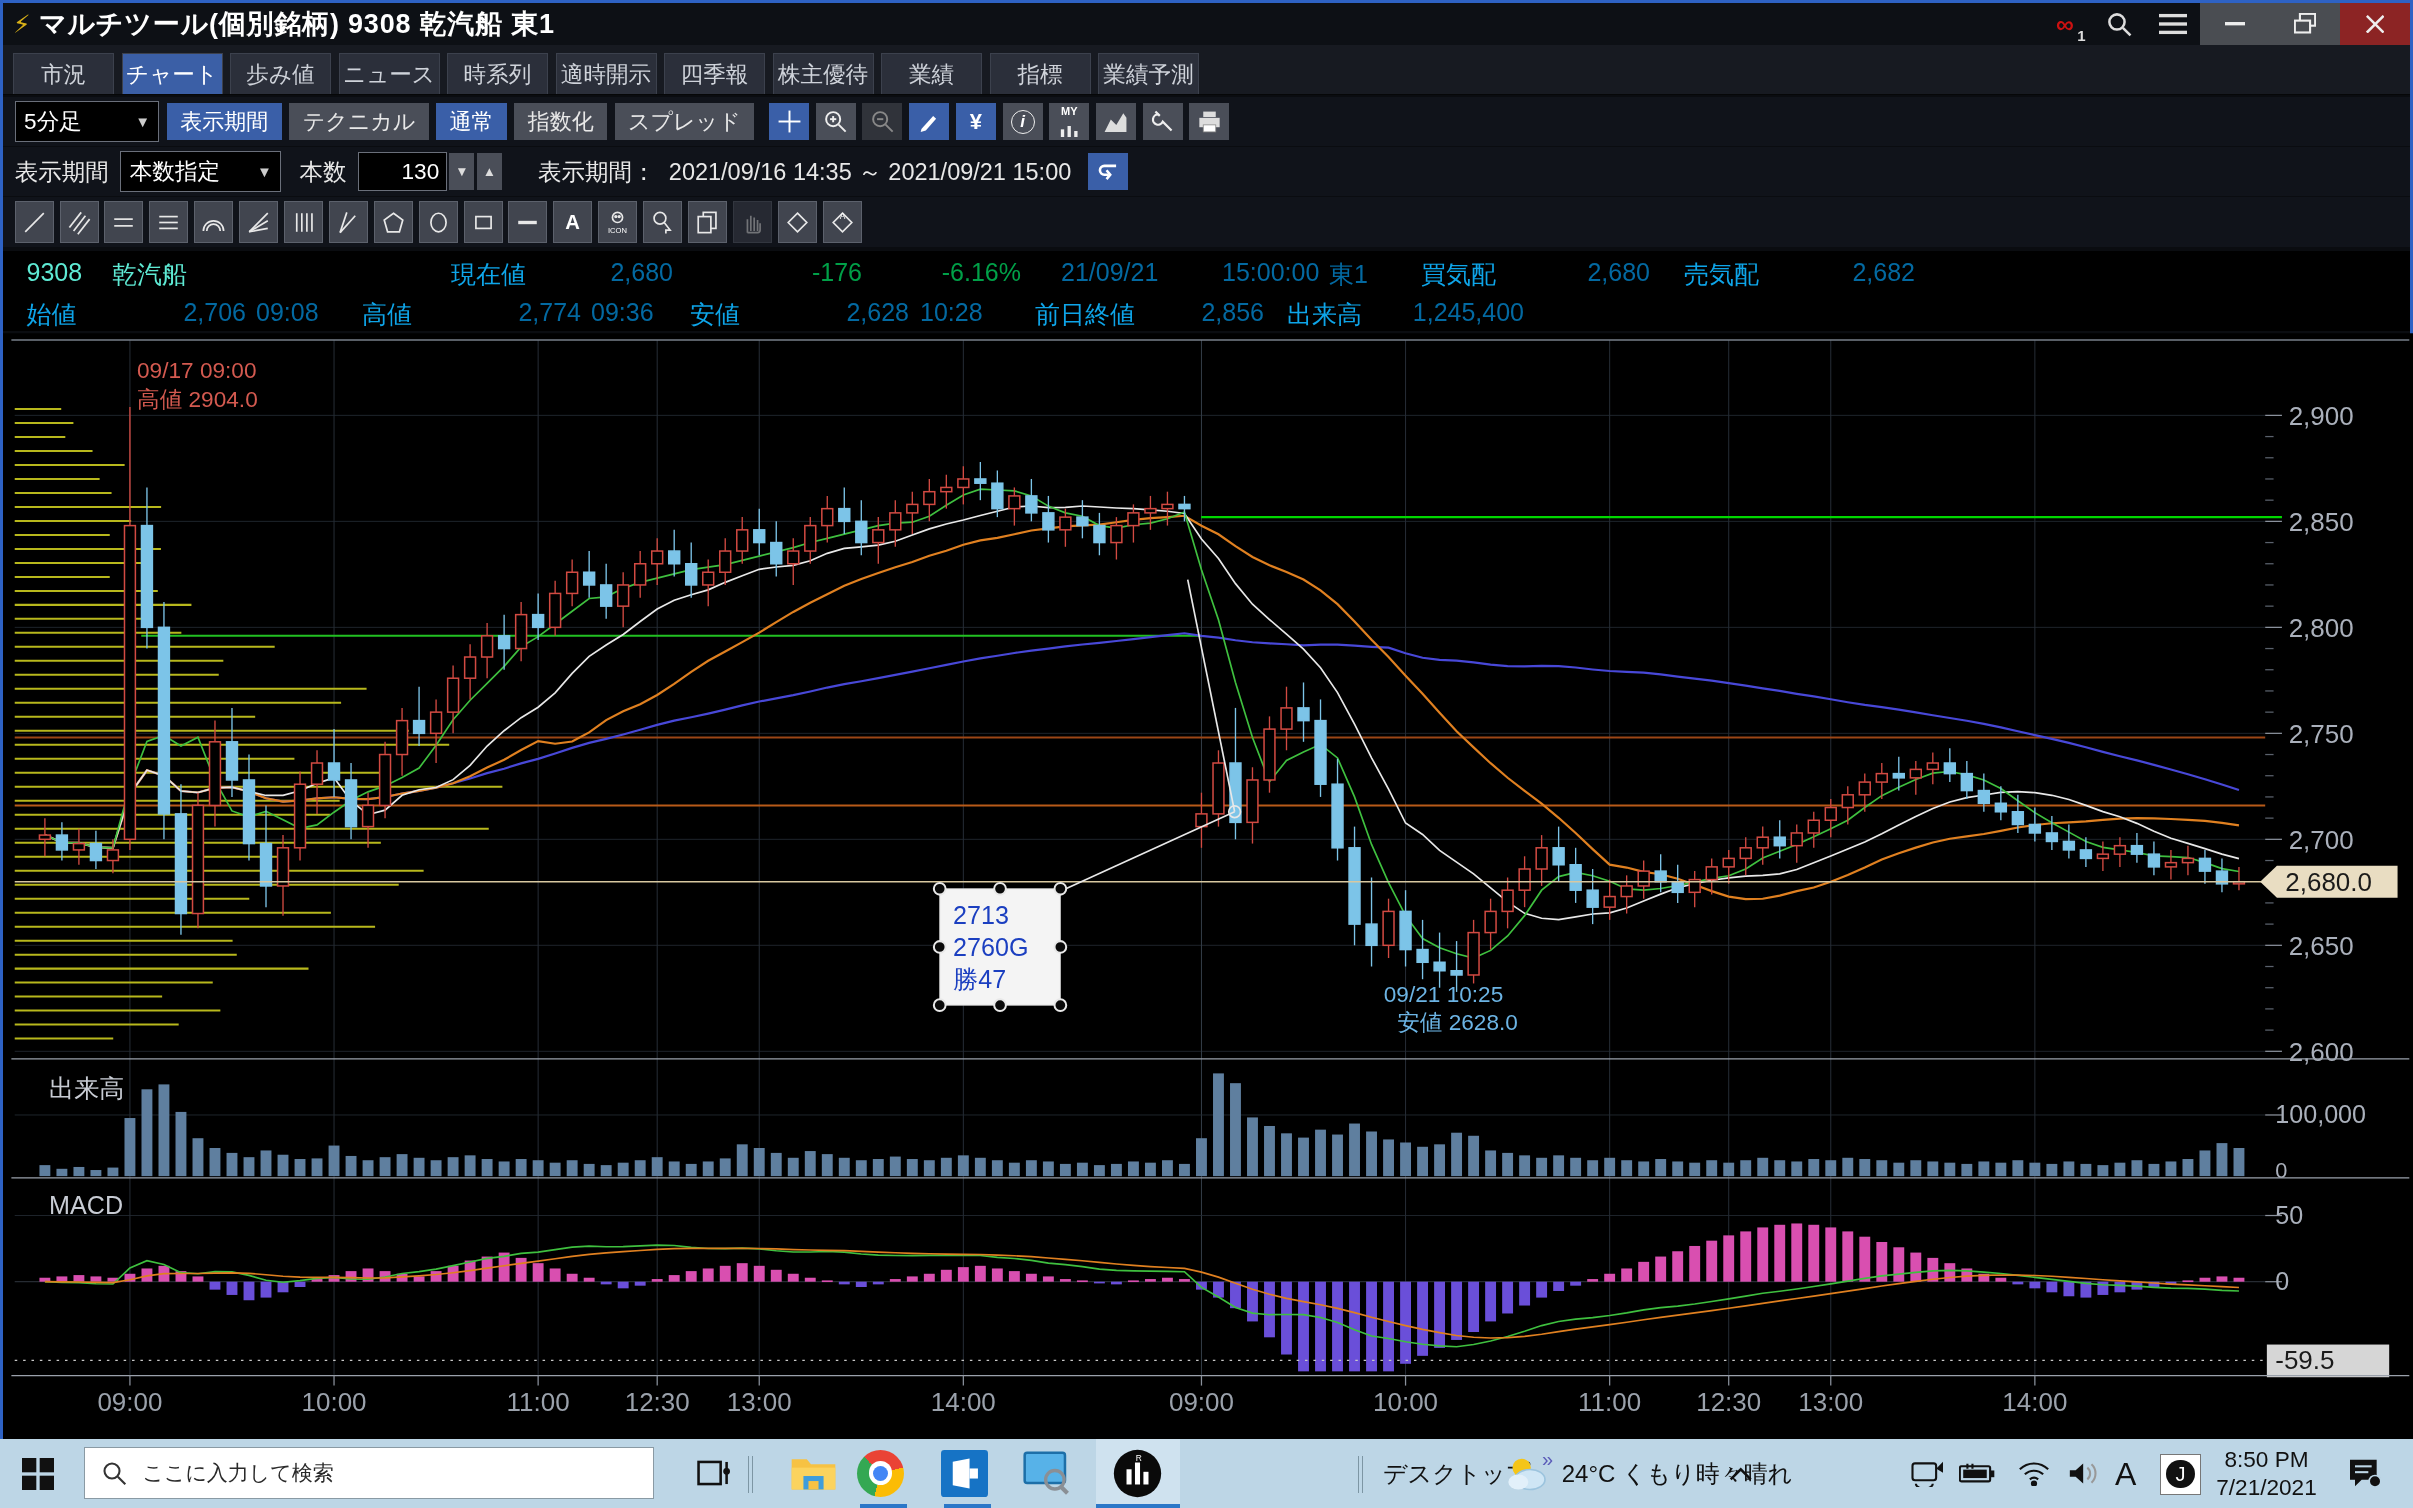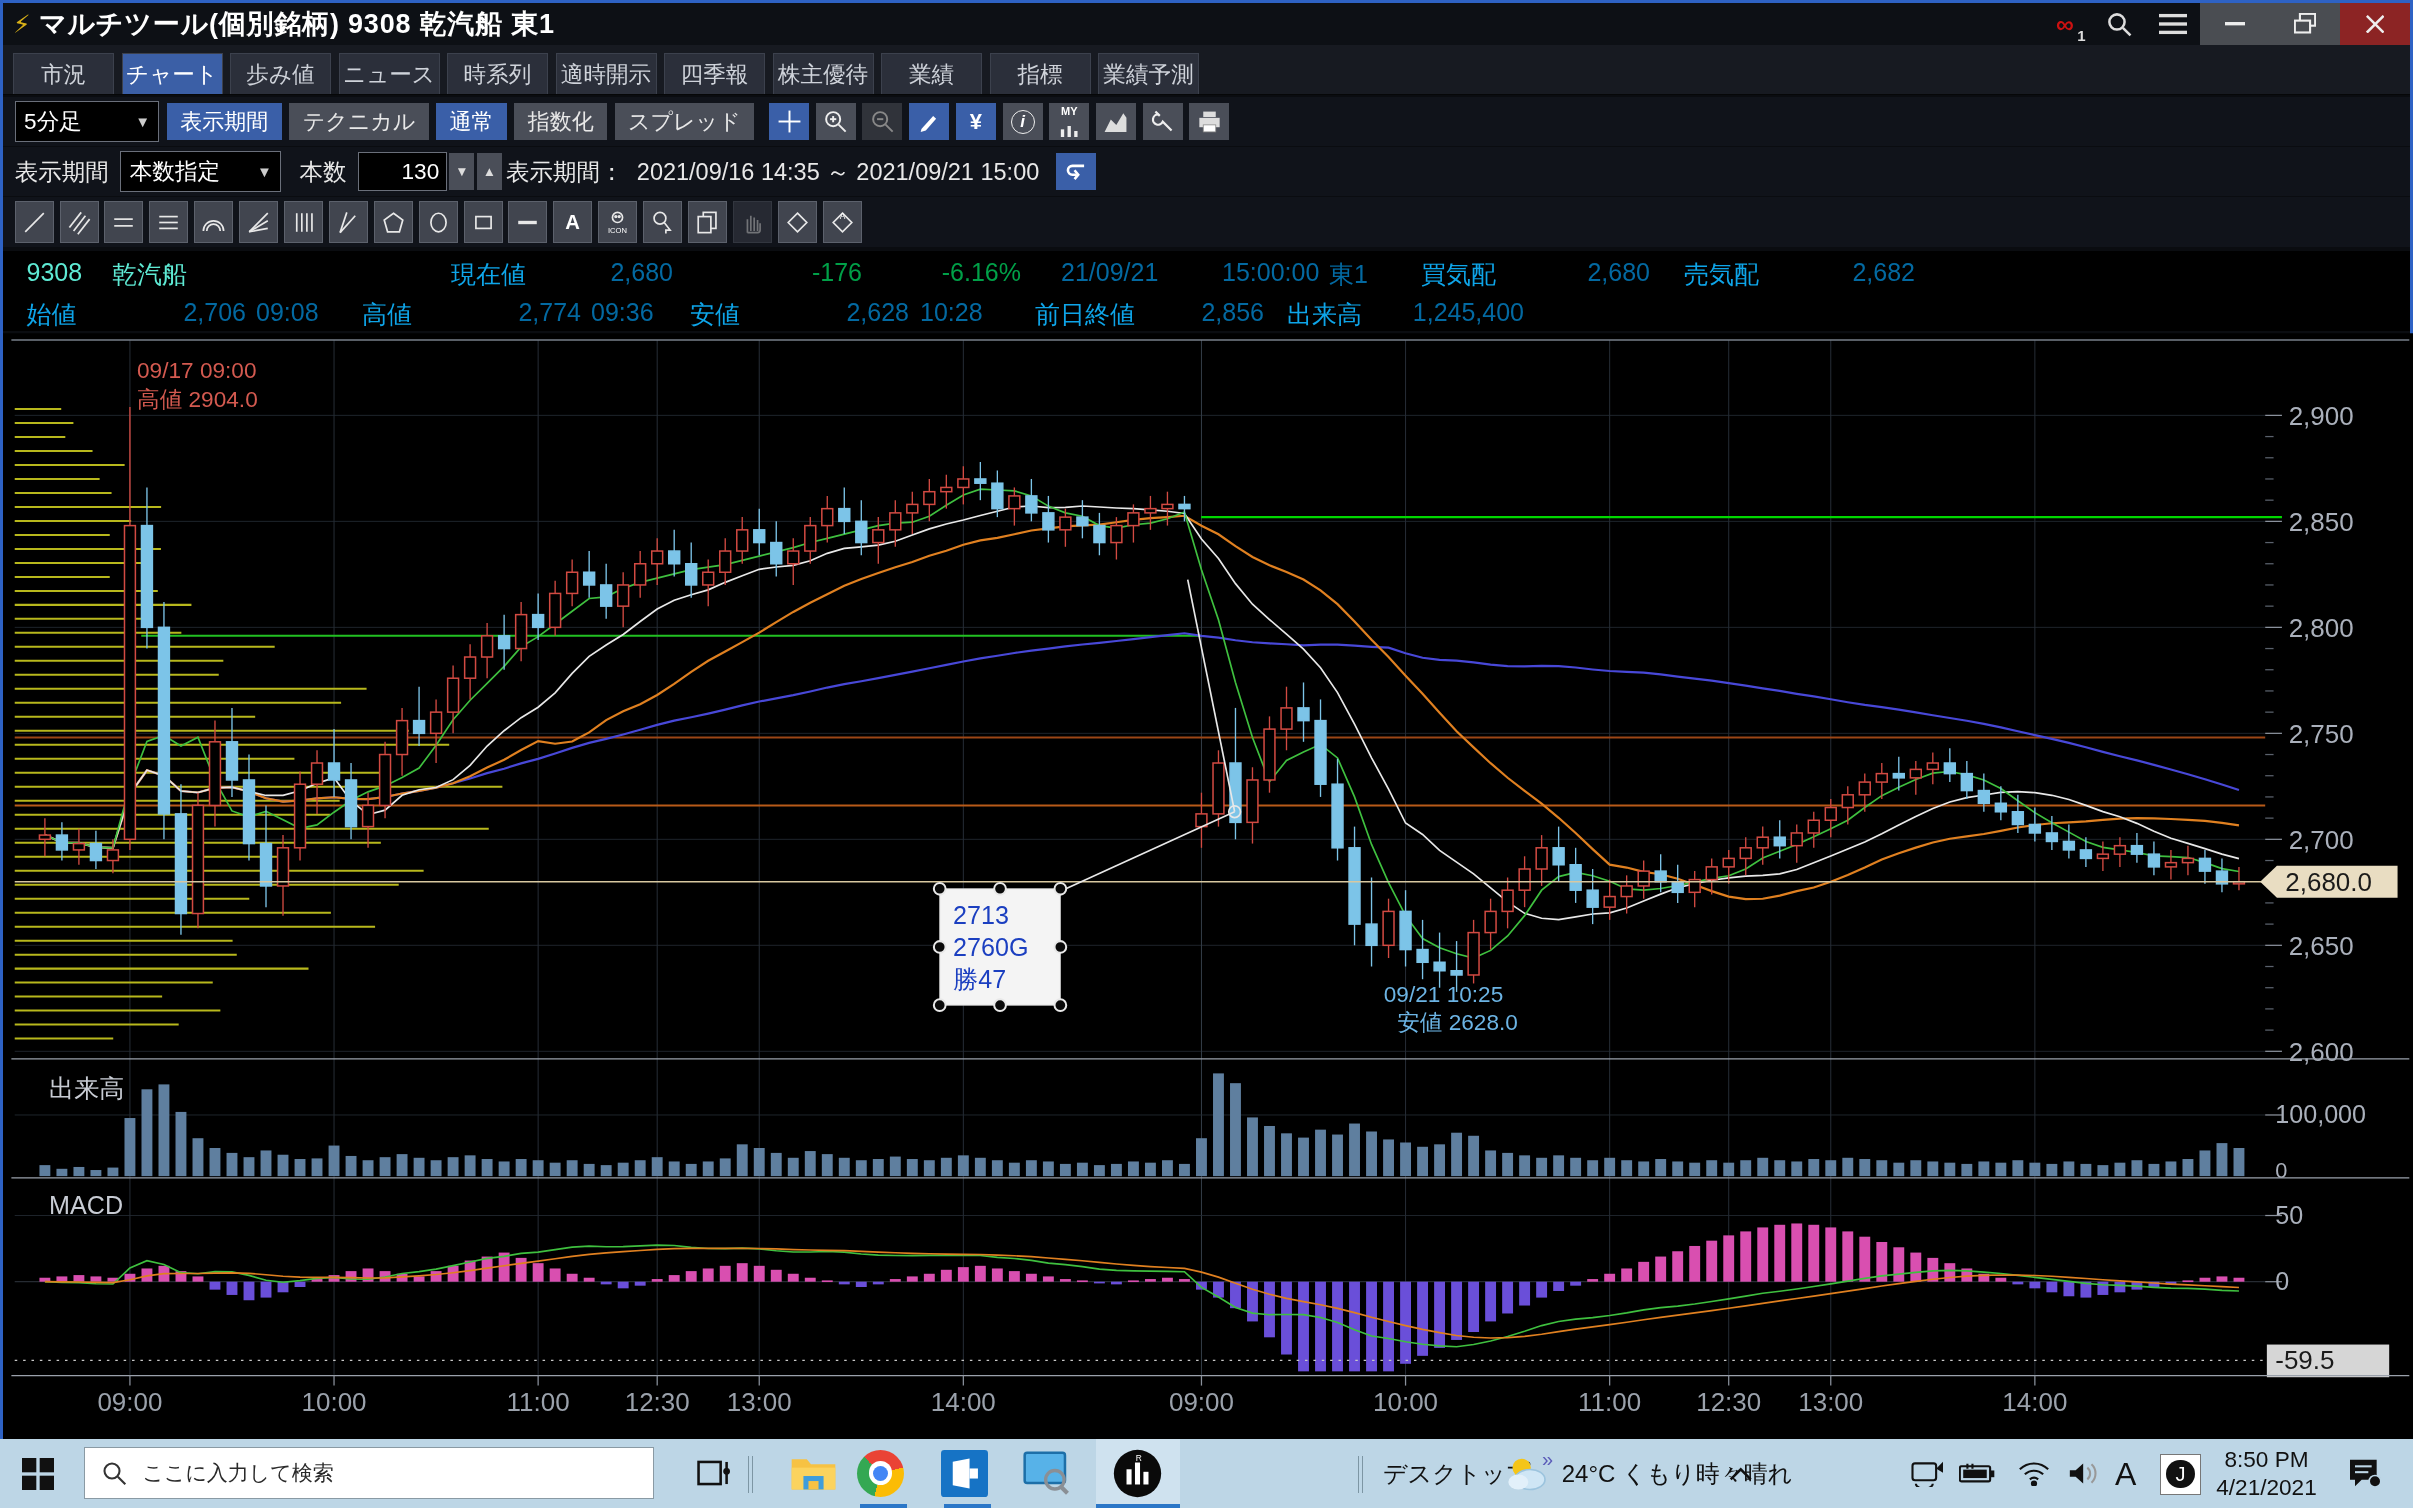--- a/index.html
+++ b/index.html
@@ -198,21 +198,21 @@
   <div class="toolrow2">
     <span>表示期間</span>
     <div class="combo" style="width:142px;margin-left:11.7px">
       <span>本数指定</span>
         <span class="arr">▼</span>
     </div>
     <span style="margin-left:18.4px">本数</span>
     <div class="numbox" style="margin-left:11.7px">130</div>
     <div class="spin">▼</div>
     <div class="spin">▲</div>
-    <span style="margin-left:4px">表示期間：</span>
+    <span style="margin-left:36px">表示期間：</span>
     <span style="margin-left:13.4px">2021/09/16 14:35 ～ 2021/09/21 15:00</span>
     <div class="ibtn blue" style="margin-left:17px">
       <svg width="23.5" height="23.5" viewBox="0 0 32 32" fill="none" stroke="#fff" stroke-width="3.5">
           <path d="M26 8 H10 a6 6 0 0 0 0 12 h6"></path>
           <path d="M13 14 l5 6 l-5 6" fill="none"></path>
         </svg>
     </div>
   </div>
 
   <div class="toolrow3" id="drawtools">
@@ -1203,21 +1203,21 @@
   <div class="tb-abs" style="left:2115px">
     <span style="font-size:32px;color:#111">A</span>
   </div>
   <div class="tb-abs" style="left:2160px">
     <span style="width:39px;height:39px;background:#fff;border:1.7px solid #777;display:flex;align-items:center;justify-content:center">
       <span style="width:28.5px;height:28.5px;border-radius:50%;background:#111;color:#fff;font-size:20px;display:flex;align-items:center;justify-content:center">J</span>
     </span>
   </div>
   <div class="clock">
     <div>8:50 PM</div>
-    <div>4/21/2021</div>
+    <div>7/21/2021</div>
   </div>
   <div class="appico" style="left:2340px;width:50px">
     <svg width="34" height="30" viewBox="0 0 40 36">
         <path d="M2 2 h32 v24 h-18 l-8 8 v-8 h-6 z" fill="#111"></path>
         <g stroke="#bdd6e6" stroke-width="2.5">
           <line x1="8" y1="10" x2="28" y2="10"></line>
           <line x1="8" y1="17" x2="24" y2="17"></line>
         </g>
         <circle cx="32" cy="28" r="7" fill="#111" stroke="#bdd6e6" stroke-width="2"></circle>
       </svg>

